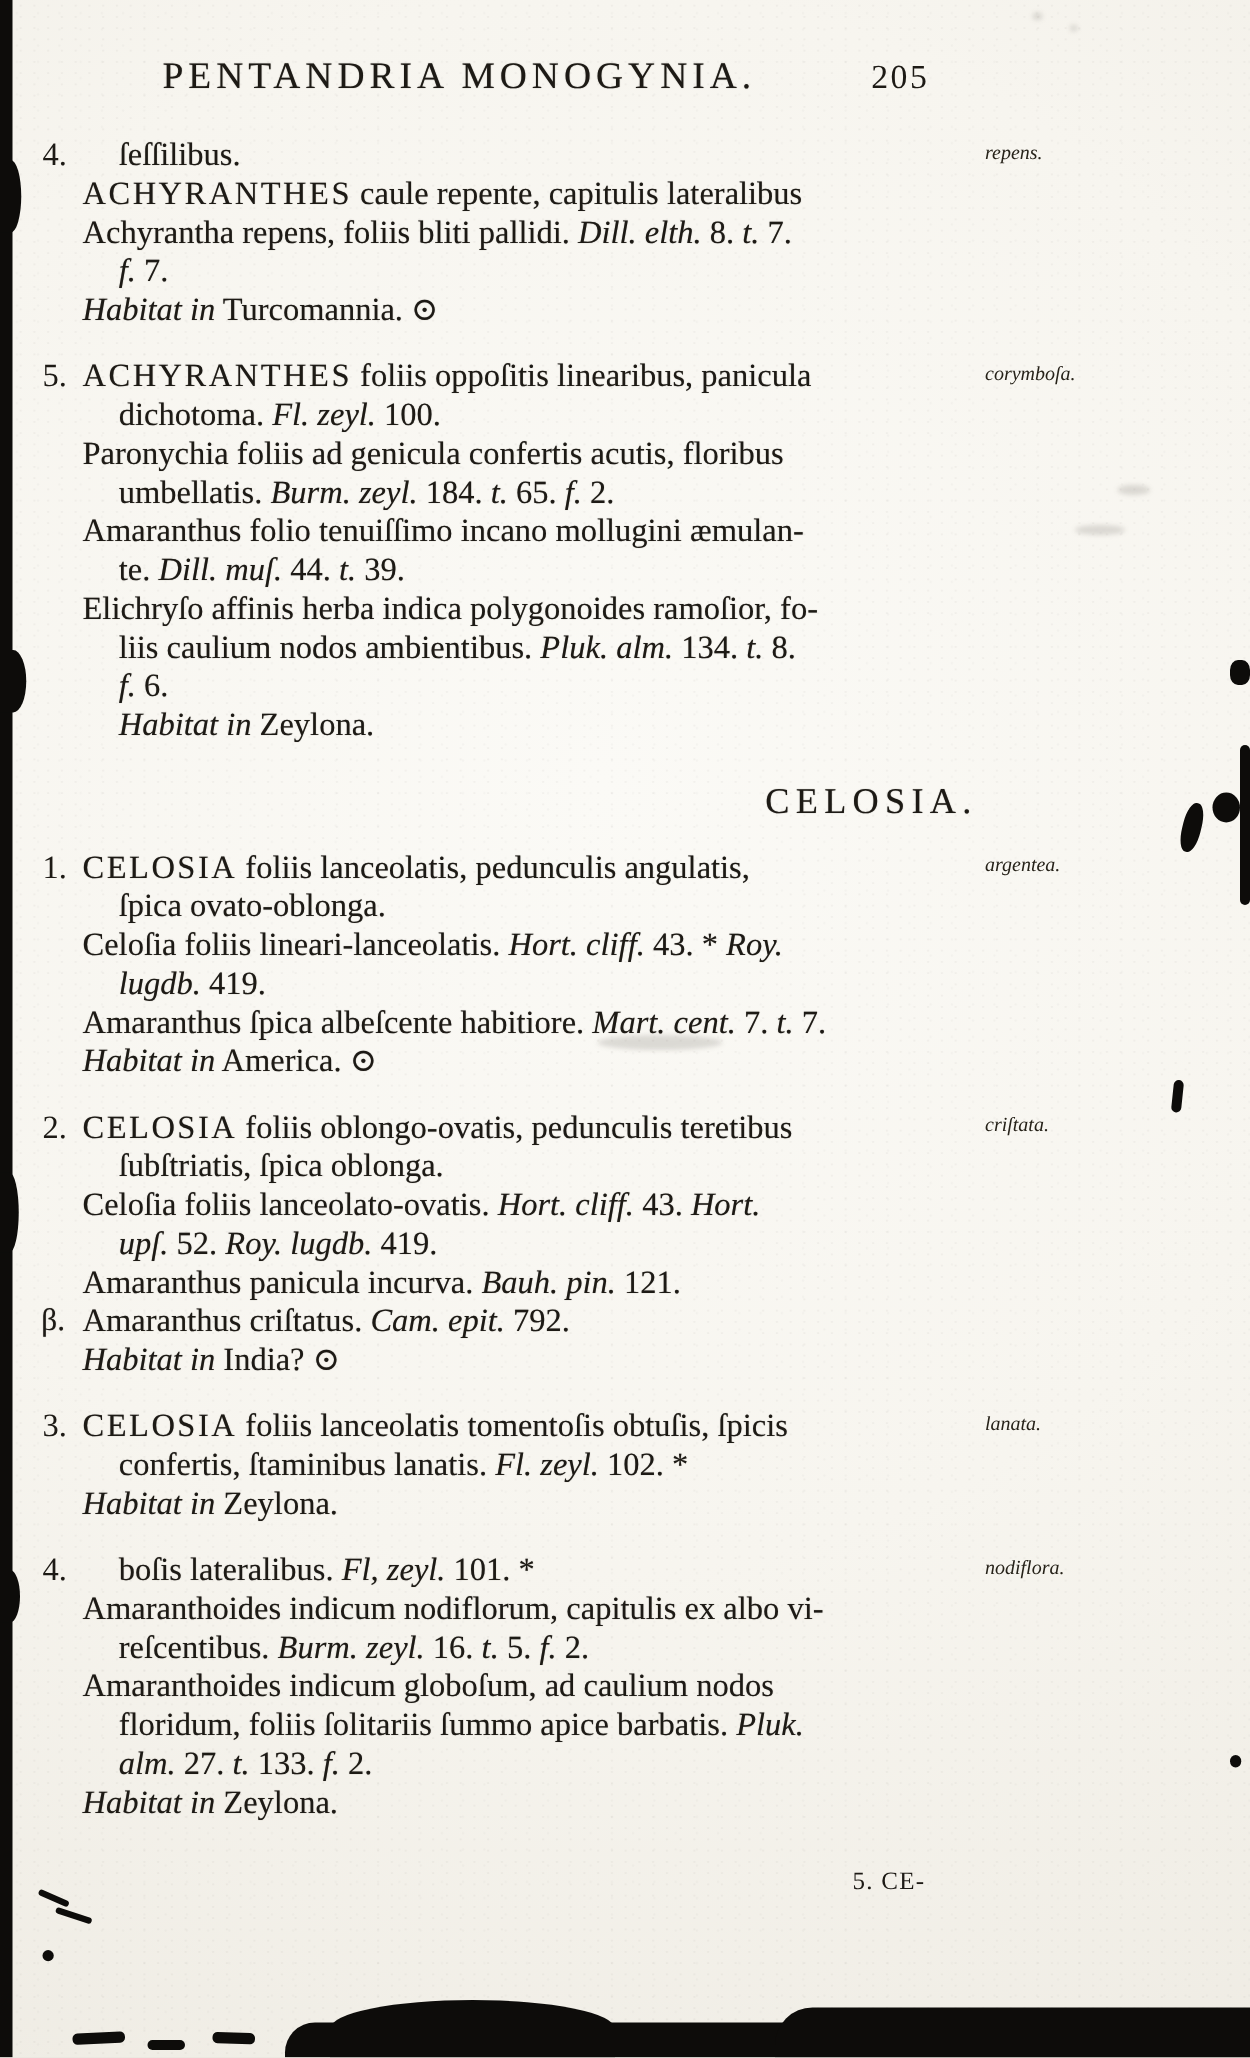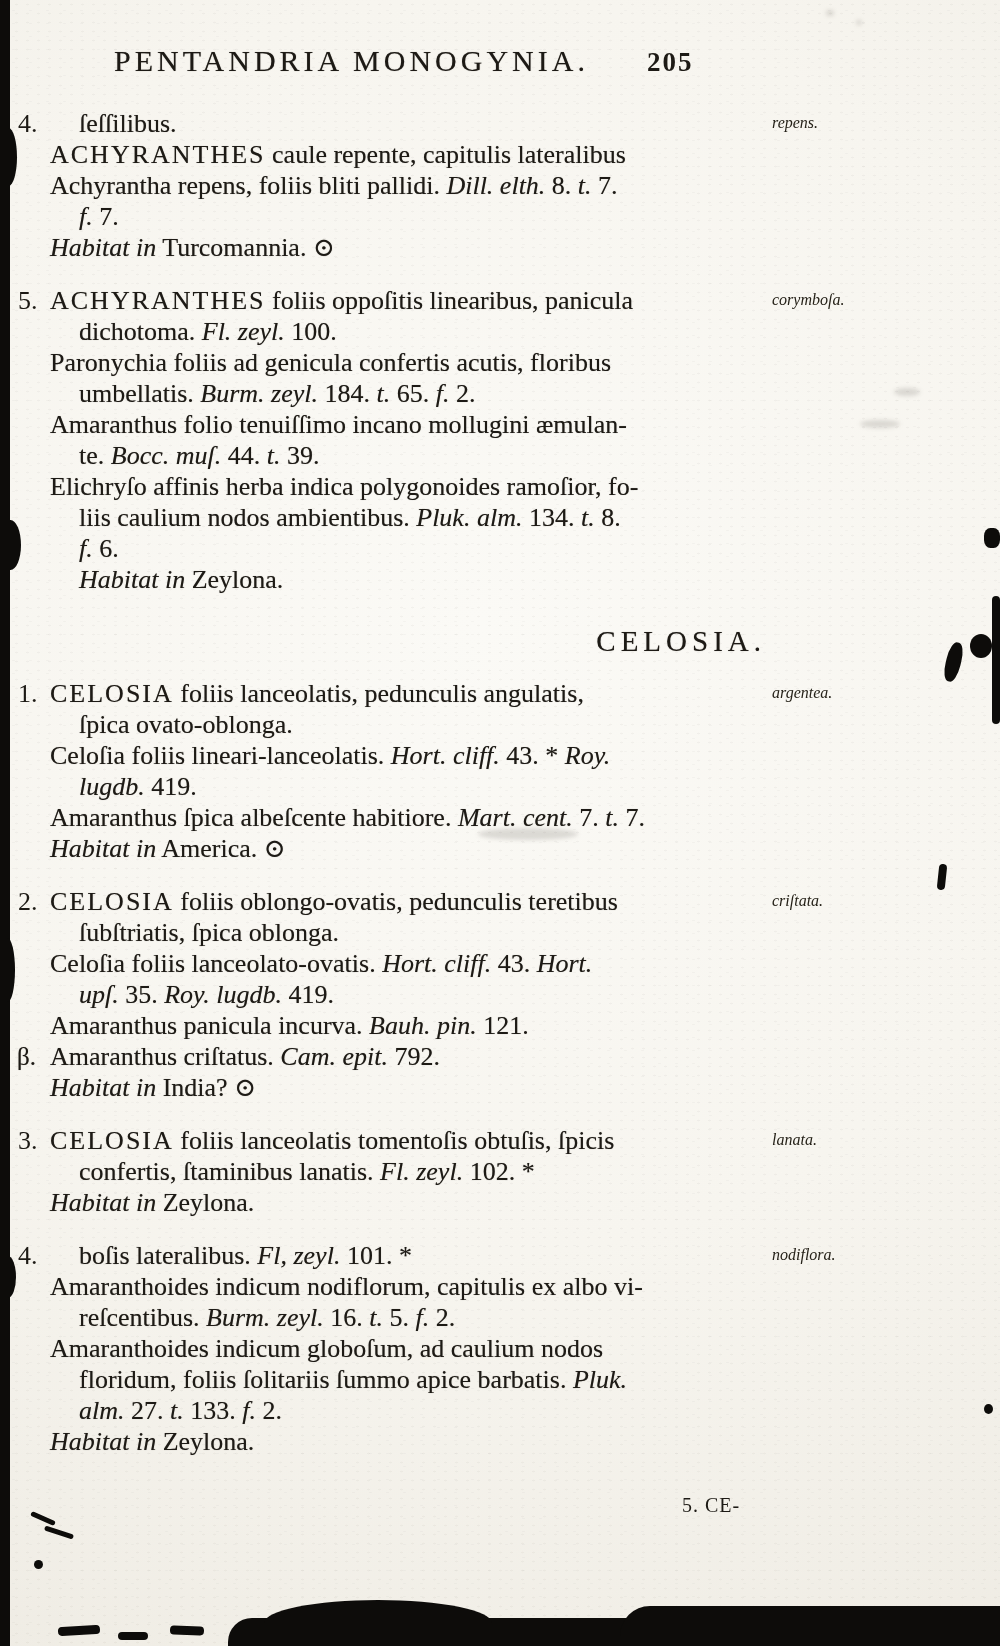--- a/index.html
+++ b/index.html
@@ -17,25 +17,25 @@
     color: #1d1a15;
   }
   .paper-noise {
     position: absolute; inset: 0; pointer-events: none;
     background-image:
       radial-gradient(rgba(55,48,40,0.045) 1px, transparent 1.3px),
       radial-gradient(rgba(55,48,40,0.03) 1px, transparent 1.2px);
     background-size: 11px 9px, 17px 13px;
     background-position: 0 0, 5px 4px;
   }
-  .content { position: absolute; left: 18px; top: 44px; width: 932px; }
+  .content { position: absolute; left: 34px; top: 44px; width: 932px; }
 
   .running-head { display: flex; align-items: baseline; margin: 0 0 30px 96px; }
   .head-title { font-size: 30px; letter-spacing: 4px; text-shadow: 0 0 0.8px rgba(30,26,20,0.55); }
-  .head-page  { font-size: 27px; margin-left: 58px; letter-spacing: 2px; font-weight: bold; }
+  .head-page  { font-size: 27px; margin-left: 92px; letter-spacing: 2px; }
 
   .entry { position: relative; padding-left: 32px; width: 748px; margin-bottom: 22px; }
   .entry-num { position: absolute; left: 0; top: 1px; font-size: 26px; }
   .margin-note {
     position: absolute; left: 754px; top: 3px; width: 176px;
     font-style: italic; font-size: 16px; line-height: 24px; color: #262219;
   }
   .line {
     position: relative;
     font-size: 26px; line-height: 31px; min-height: 31px;
@@ -109,21 +109,21 @@
     </section>
 
     <section class="entry">
       <span class="entry-num">5.</span>
       <span class="margin-note">corymboſa.</span>
       <div class="line base"><span class="seg c">ACHYRANTHES</span><span class="seg r"> foliis oppoſitis linearibus, panicula</span></div>
       <div class="line cont"><span class="seg r">dichotoma. </span><span class="seg i">Fl. zeyl.</span><span class="seg r"> 100.</span></div>
       <div class="line base"><span class="seg r">Paronychia foliis ad genicula confertis acutis, floribus</span></div>
       <div class="line cont"><span class="seg r">umbellatis. </span><span class="seg i">Burm. zeyl.</span><span class="seg r"> 184. </span><span class="seg i">t.</span><span class="seg r"> 65. </span><span class="seg i">f.</span><span class="seg r"> 2.</span></div>
       <div class="line base"><span class="seg r">Amaranthus folio tenuiſſimo incano mollugini æmulan-</span></div>
-      <div class="line cont"><span class="seg r">te. </span><span class="seg i">Bocc. muſ.</span><span class="seg r"> 44. </span><span class="seg i">t.</span><span class="seg r"> 39.</span></div>
+      <div class="line cont"><span class="seg r">te. </span><span class="seg i">Dill. muſ.</span><span class="seg r"> 44. </span><span class="seg i">t.</span><span class="seg r"> 39.</span></div>
       <div class="line base"><span class="seg r">Elichryſo affinis herba indica polygonoides ramoſior, fo-</span></div>
       <div class="line cont"><span class="seg r">liis caulium nodos ambientibus. </span><span class="seg i">Pluk. alm.</span><span class="seg r"> 134. </span><span class="seg i">t.</span><span class="seg r"> 8.</span></div>
       <div class="line cont"><span class="seg i">f.</span><span class="seg r"> 6.</span></div>
       <div class="line cont"><span class="seg i">Habitat in</span><span class="seg r"> Zeylona.</span></div>
     </section>
 
     <h2 class="section-heading">CELOSIA.</h2>
 
     <section class="entry">
       <span class="entry-num">1.</span>
@@ -135,21 +135,21 @@
       <div class="line base"><span class="seg r">Amaranthus ſpica albeſcente habitiore. </span><span class="seg i">Mart. cent.</span><span class="seg r"> 7. </span><span class="seg i">t.</span><span class="seg r"> 7.</span></div>
       <div class="line base"><span class="seg i">Habitat in</span><span class="seg r"> America. ⊙</span></div>
     </section>
 
     <section class="entry">
       <span class="entry-num">2.</span>
       <span class="margin-note">criſtata.</span>
       <div class="line base"><span class="seg c">CELOSIA</span><span class="seg r"> foliis oblongo-ovatis, pedunculis teretibus</span></div>
       <div class="line cont"><span class="seg r">ſubſtriatis, ſpica oblonga.</span></div>
       <div class="line base"><span class="seg r">Celoſia foliis lanceolato-ovatis. </span><span class="seg i">Hort. cliff.</span><span class="seg r"> 43. </span><span class="seg i">Hort.</span></div>
-      <div class="line cont"><span class="seg i">upſ.</span><span class="seg r"> 35. </span><span class="seg i">Roy. lugdb.</span><span class="seg r"> 419.</span></div>
+      <div class="line cont"><span class="seg i">upſ.</span><span class="seg r"> 52. </span><span class="seg i">Roy. lugdb.</span><span class="seg r"> 419.</span></div>
       <div class="line base"><span class="seg r">Amaranthus panicula incurva. </span><span class="seg i">Bauh. pin.</span><span class="seg r"> 121.</span></div>
       <div class="line base"><span class="beta-marker">β.</span><span class="seg r">Amaranthus criſtatus. </span><span class="seg i">Cam. epit.</span><span class="seg r"> 792.</span></div>
       <div class="line base"><span class="seg i">Habitat in</span><span class="seg r"> India? ⊙</span></div>
     </section>
 
     <section class="entry">
       <span class="entry-num">3.</span>
       <span class="margin-note">lanata.</span>
       <div class="line base"><span class="seg c">CELOSIA</span><span class="seg r"> foliis lanceolatis tomentoſis obtuſis, ſpicis</span></div>
       <div class="line cont"><span class="seg r">confertis, ſtaminibus lanatis. </span><span class="seg i">Fl. zeyl.</span><span class="seg r"> 102. *</span></div>

